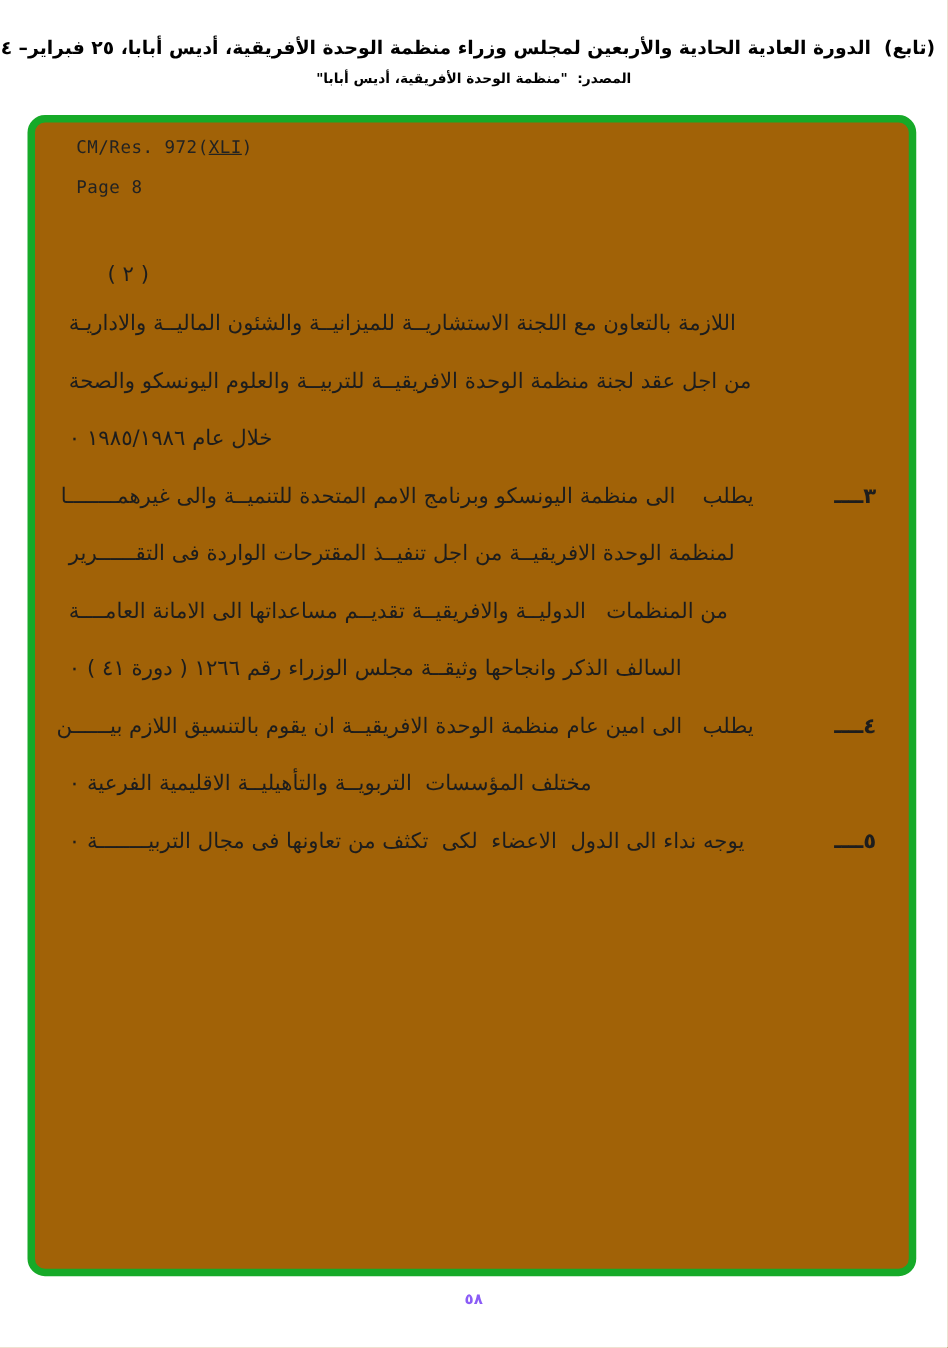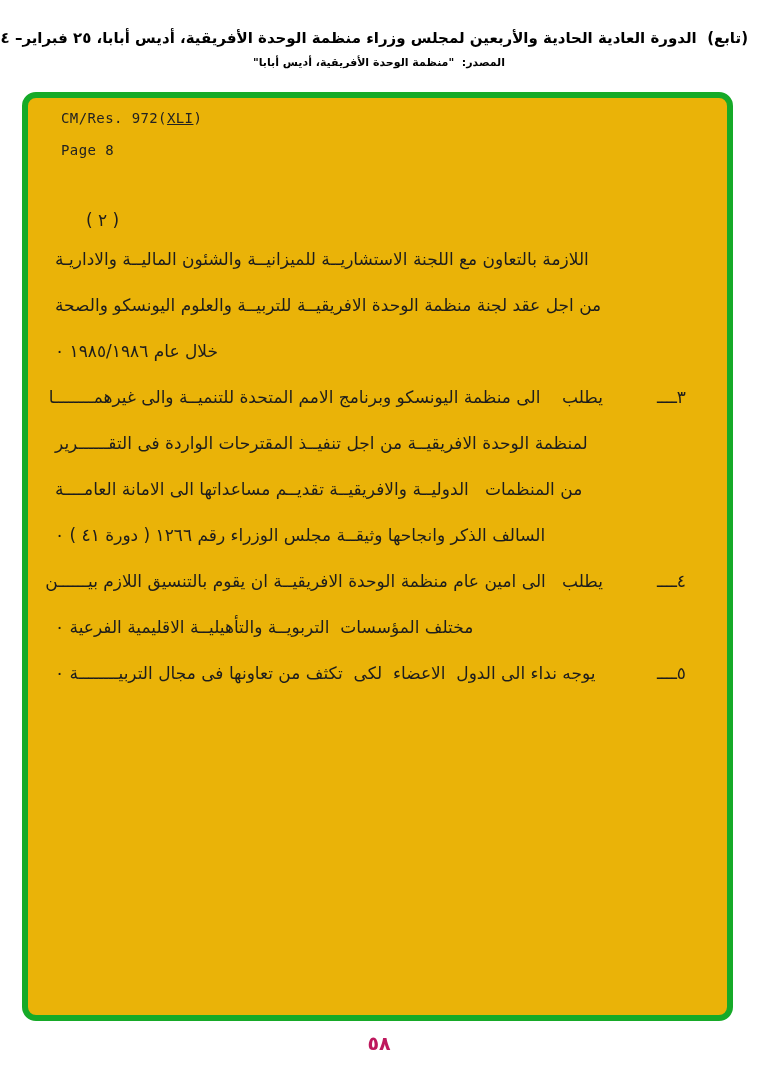--- a/index.html
+++ b/index.html
@@ -6,47 +6,47 @@
   .page{position:relative;width:758px;height:1078px;background:#ffffff;overflow:hidden;
         font-family:"DejaVu Sans", sans-serif;color:#1c1c1c;}
 
   
   .header{position:absolute;top:27px;left:10px;right:10px;text-align:center;direction:rtl;color:#000;}
   .header-session{font-size:15px;font-weight:bold;letter-spacing:0;line-height:22px;white-space:nowrap;}
   .header-source{font-size:11px;font-weight:bold;margin-top:7px;}
 
   
   .frame{position:absolute;left:22px;top:92px;width:699px;height:917px;
-         border:6px solid #be185d;border-radius:14px;background:#eab308;}
+         border:6px solid #be185d;border-radius:14px;background:#a16207;}
 
   
   .docref{position:absolute;left:33px;top:12px;font-family:"DejaVu Sans Mono", monospace;
           font-size:14px;color:#222;letter-spacing:.4px;white-space:nowrap;}
   .docref .roman{text-decoration:underline;}
   .pagelabel{position:absolute;left:33px;top:44px;font-family:"DejaVu Sans Mono", monospace;
              font-size:14px;color:#222;letter-spacing:.4px;}
 
   
   .cont-marker{position:absolute;left:58px;top:112px;font-size:17px;direction:rtl;color:#1d1d1d;}
 
   
   .body{position:absolute;left:27px;top:146px;width:648px;direction:rtl;text-align:left;
         font-size:17px;line-height:30px;color:#1d1d1d;}
   .line{height:46px;white-space:nowrap;}
   .ind-90{margin-right:92px;}           
   .item{position:relative;}
-  .item-number{position:absolute;right:17px;top:0;height:46px;font-size:17px;}
+  .item-number{position:absolute;right:2px;top:0;height:46px;font-size:17px;font-weight:bold;}
   .item-lines{margin-right:64px;}       
   .first{text-indent:36px;}             
   .ind-20{margin-right:20px;}           
   .ind-195{margin-right:80px;}         
 
   
   .page-num{position:absolute;top:1032px;left:0;right:0;text-align:center;
-            font-size:19px;font-weight:bold;letter-spacing:6px;color:#be185d;direction:rtl;}
+            font-size:12px;font-weight:bold;letter-spacing:6px;color:#8b5cf6;direction:rtl;}
 </style>
 </head>
 <body>
 
 <div class="page">
 
   <div class="header">
     <div class="header-session">(تابع)&nbsp; الدورة العادية الحادية والأربعين لمجلس وزراء منظمة الوحدة الأفريقية، أديس أبابا، ٢٥ فبراير– ٤ مارس ١٩٨٥</div>
     <div class="header-source">المصدر:&nbsp; "منظمة الوحدة الأفريقية، أديس أبابا"</div>
   </div>

